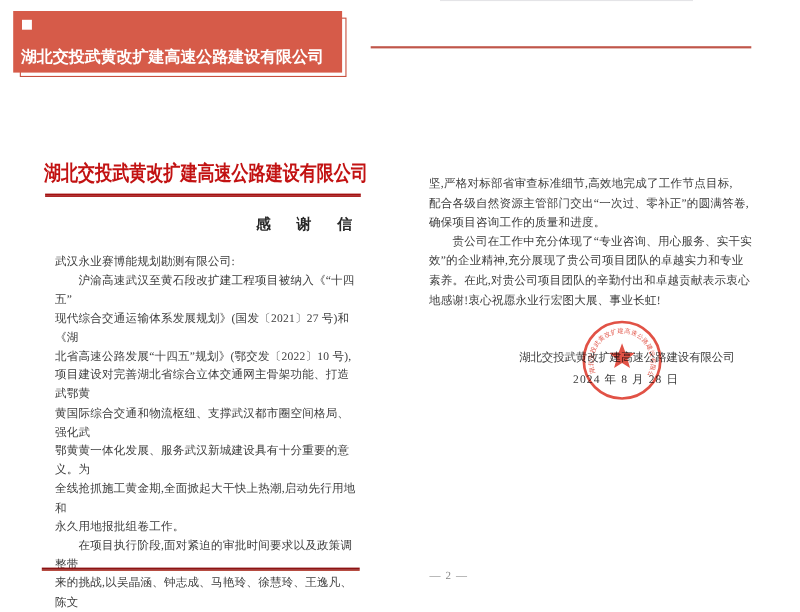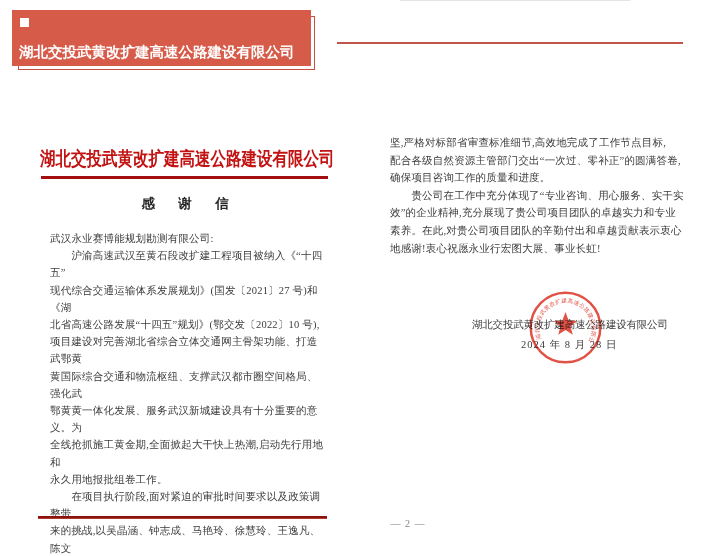--- a/index.html
+++ b/index.html
@@ -38,35 +38,35 @@
   .masthead-title{
     position:absolute;left:40px;top:147px;width:290px;text-align:center;
     font-weight:bold;font-size:15.5px;line-height:20px;color:var(--masthead_red);
     transform:scaleY(1.22);transform-origin:center top;white-space:nowrap;
   }
   .masthead-rule{
     position:absolute;left:41px;top:176px;width:287px;height:3px;
     border-top:2.2px solid var(--rule_red);border-bottom:1px solid var(--rule_red);
   }
   .letter-title{
-    position:absolute;left:40px;top:195px;width:290px;text-align:center;
+    position:absolute;left:40px;top:195px;width:290px;text-align:right;
     font-size:13.5px;font-weight:bold;color:#262626;
     letter-spacing:10px;text-indent:10px;
   }
   .body-text{
     white-space:pre-line;font-size:10.5px;color:var(--body_ink);
     letter-spacing:0.2px;
   }
   .left-body{position:absolute;left:50px;top:230px;width:278px;line-height:17.2px;}
   .footer-rule{
     position:absolute;left:38px;top:516px;width:289px;height:3px;
     border-top:2.4px solid #8c1212;border-bottom:1.2px solid #b03a2e;
   }
   
-  .right-body{position:absolute;left:390px;top:134px;width:294px;line-height:17.6px;}
+  .right-body{position:absolute;left:390px;top:159px;width:294px;line-height:17.6px;}
   .signature{
     position:absolute;left:472px;top:318px;font-size:10.5px;color:var(--body_ink);
     white-space:nowrap;letter-spacing:-0.2px;z-index:2;
   }
   .sign-date{
     position:absolute;left:521px;top:338px;font-size:10.5px;color:var(--body_ink);
     white-space:nowrap;letter-spacing:1px;z-index:2;
   }
   .seal{
     position:absolute;left:526px;top:288px;width:79px;height:79px;z-index:3;

